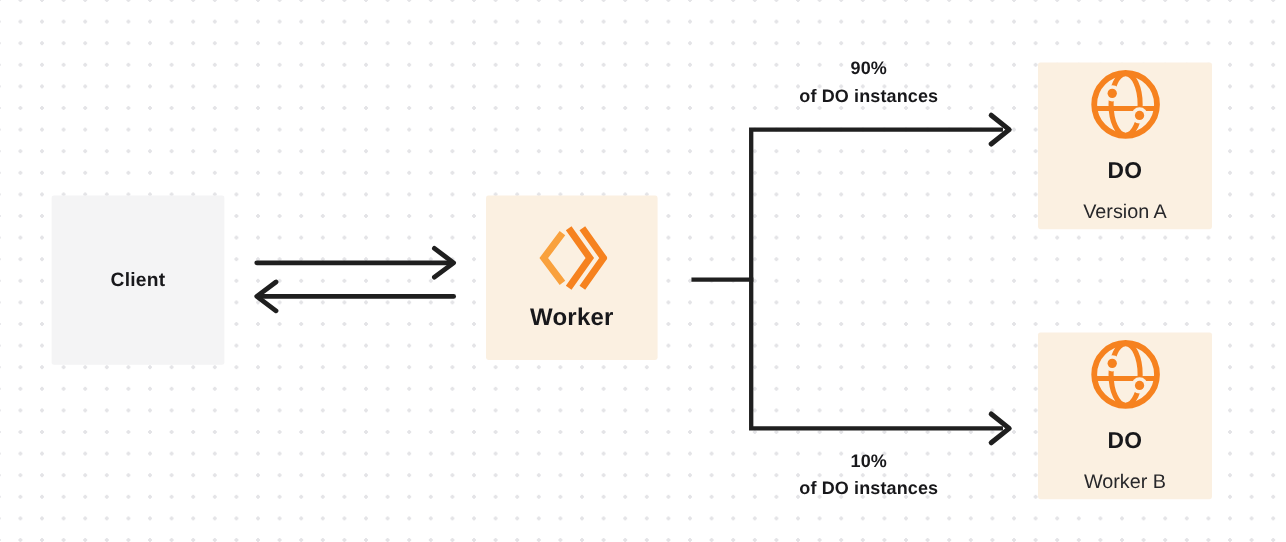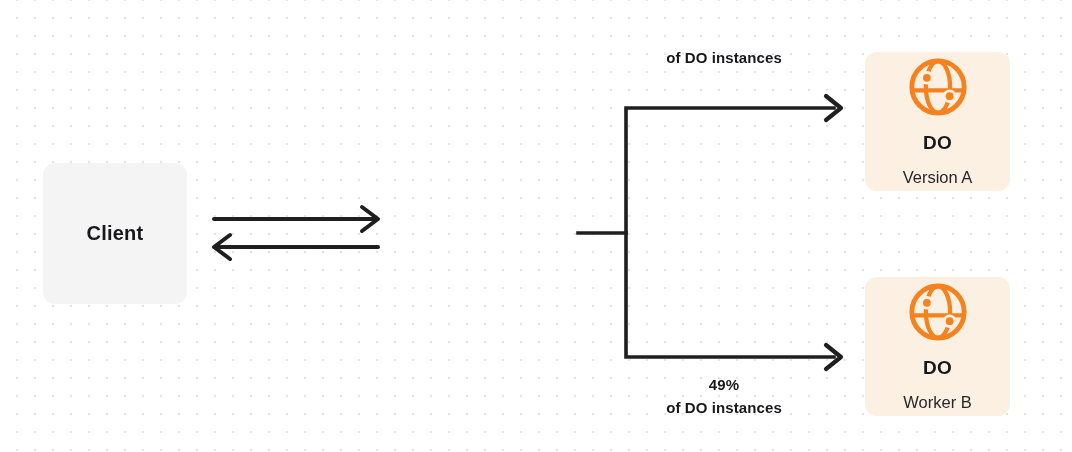--- a/index.html
+++ b/index.html
@@ -10,25 +10,25 @@
   *{margin:0;padding:0;box-sizing:border-box;}
   html,body{background:#fff;}
   body{font-family:"Liberation Sans", sans-serif;}
   .canvas{
     position:relative;width:1072px;height:452px;overflow:hidden;
     background-color:var(--background);
     background-image:radial-gradient(circle, var(--dot-grid) 1.4px, transparent 1.6px);
     background-size:18px 18px;background-position:8px 9px;
   }
   .node{
-    position:absolute;border-radius:12px;display:flex;flex-direction:column;
+    position:absolute;border-radius:2px;display:flex;flex-direction:column;
     align-items:center;justify-content:center;color:var(--text);
   }
   .node-client{left:43px;top:163px;width:144px;height:141px;background:var(--node-gray);}
-  .node-client .node-label{font-size:20px;font-weight:700;letter-spacing:.2px;}
+  .node-client .node-label{font-size:16px;font-weight:700;letter-spacing:.2px;}
   .node-worker{left:405px;top:163px;width:143px;height:137px;background:var(--node-peach);}
   .node-worker .node-label{font-size:20px;font-weight:700;margin-top:10px;letter-spacing:.2px;}
   .node-do{width:145px;height:139px;background:var(--node-peach);}
   .node-do-a{position:absolute;left:865px;top:52px;}
   .node-do-b{position:absolute;left:865px;top:277px;}
   .node-do .do-title{font-size:19px;font-weight:700;margin-top:14px;letter-spacing:.3px;}
   .node-do .do-subtitle{font-size:16.5px;font-weight:400;color:var(--text-secondary);margin-top:14px;}
   .connectors{position:absolute;left:0;top:0;pointer-events:none;}
   .edge-label{
     position:absolute;width:220px;text-align:center;color:var(--text);
@@ -65,27 +65,36 @@
     </g>
     <g stroke="var(--line)" stroke-width="4.2" stroke-linecap="round" stroke-linejoin="round">
       <path d="M826 345 L841 357 L826 369"></path>
     </g>
   </svg>
 
   <div class="node node-client">
     <span class="node-label">Client</span>
   </div>
 
+  <div class="node node-worker">
+    <svg class="icon-workers" viewBox="0 0 56 56" fill="none">
+      <path d="M20 8 L5 28 L20 48" stroke="var(--orange-light)" stroke-width="5.6" stroke-linecap="butt"></path>
+      <path d="M25 4 L42 28 L25 52" stroke="var(--orange)" stroke-width="5.6" stroke-linecap="butt"></path>
+      <path d="M36 4 L53 28 L36 52" stroke="var(--orange)" stroke-width="5.6" stroke-linecap="butt"></path>
+    </svg>
+    <span class="node-label">Worker</span>
+  </div>
 
   <div class="edge-label edge-label-a">
+    <div>90%</div>
     <div>of DO instances</div>
   </div>
 
   <div class="edge-label edge-label-b">
-    <div>49%</div>
+    <div>10%</div>
     <div>of DO instances</div>
   </div>
 
   <div class="node node-do node-do-a">
     <svg class="icon-globe" viewBox="0 0 64 64" fill="none">
       <circle cx="32" cy="32" r="27" stroke="var(--orange)" stroke-width="5"></circle>
       <ellipse cx="32" cy="32" rx="12.5" ry="26.5" stroke="var(--orange)" stroke-width="4.4"></ellipse>
       <path d="M5.5 35.5 H58.5" stroke="var(--orange)" stroke-width="4.4"></path>
       <circle cx="20.5" cy="22.5" r="7" fill="var(--node-peach)"></circle>
       <circle cx="20.5" cy="22.5" r="4" fill="var(--orange)"></circle>

